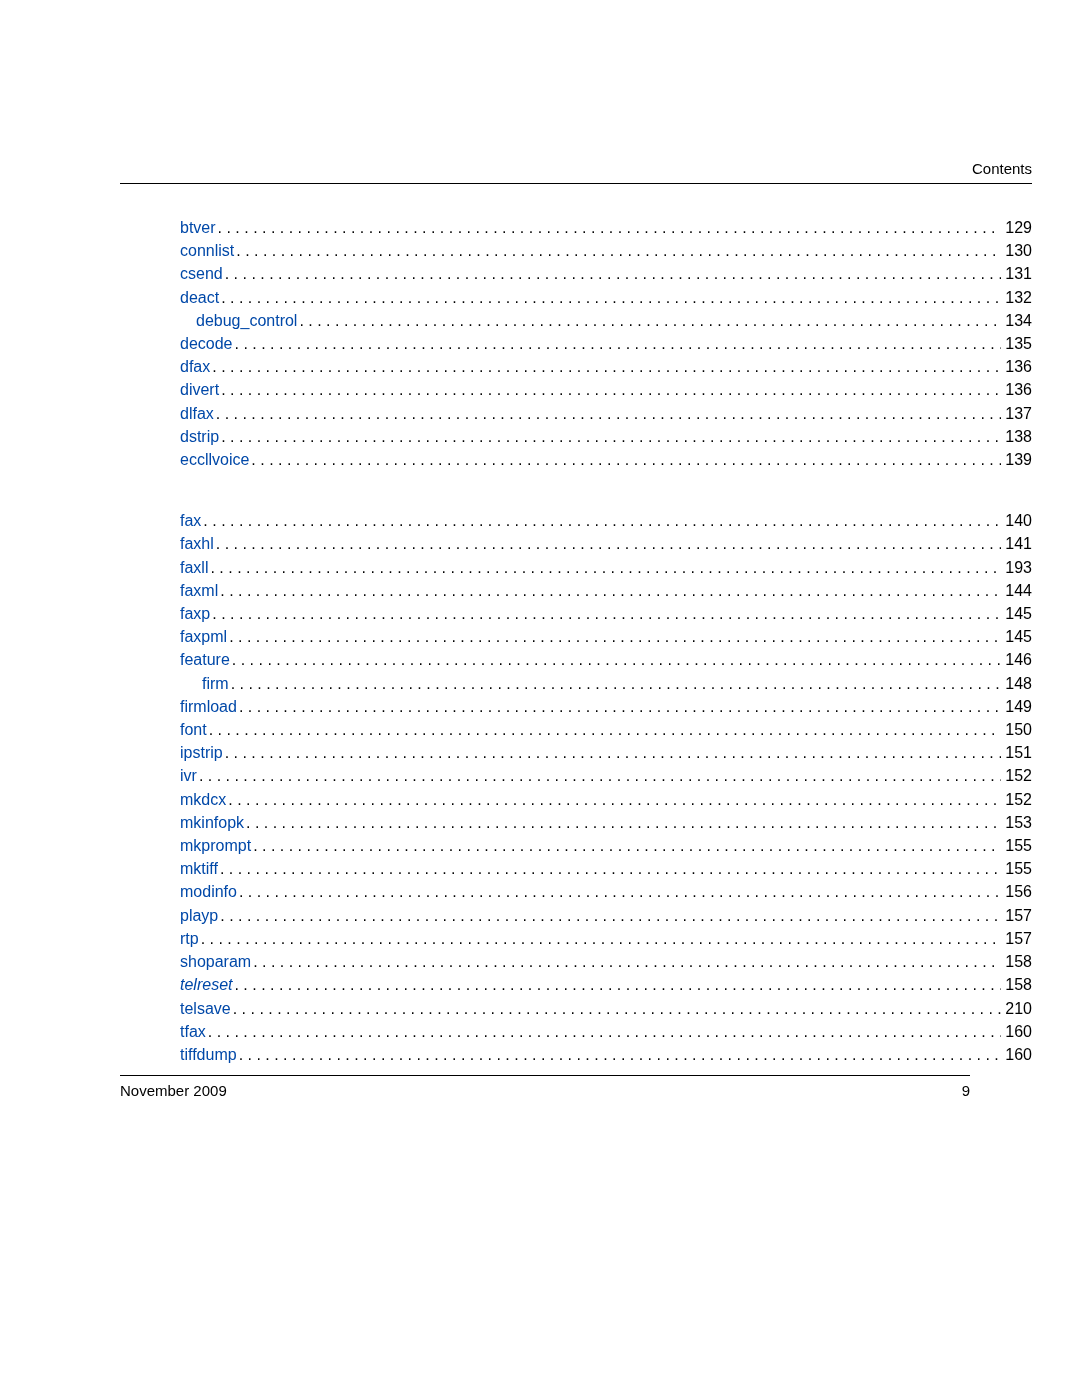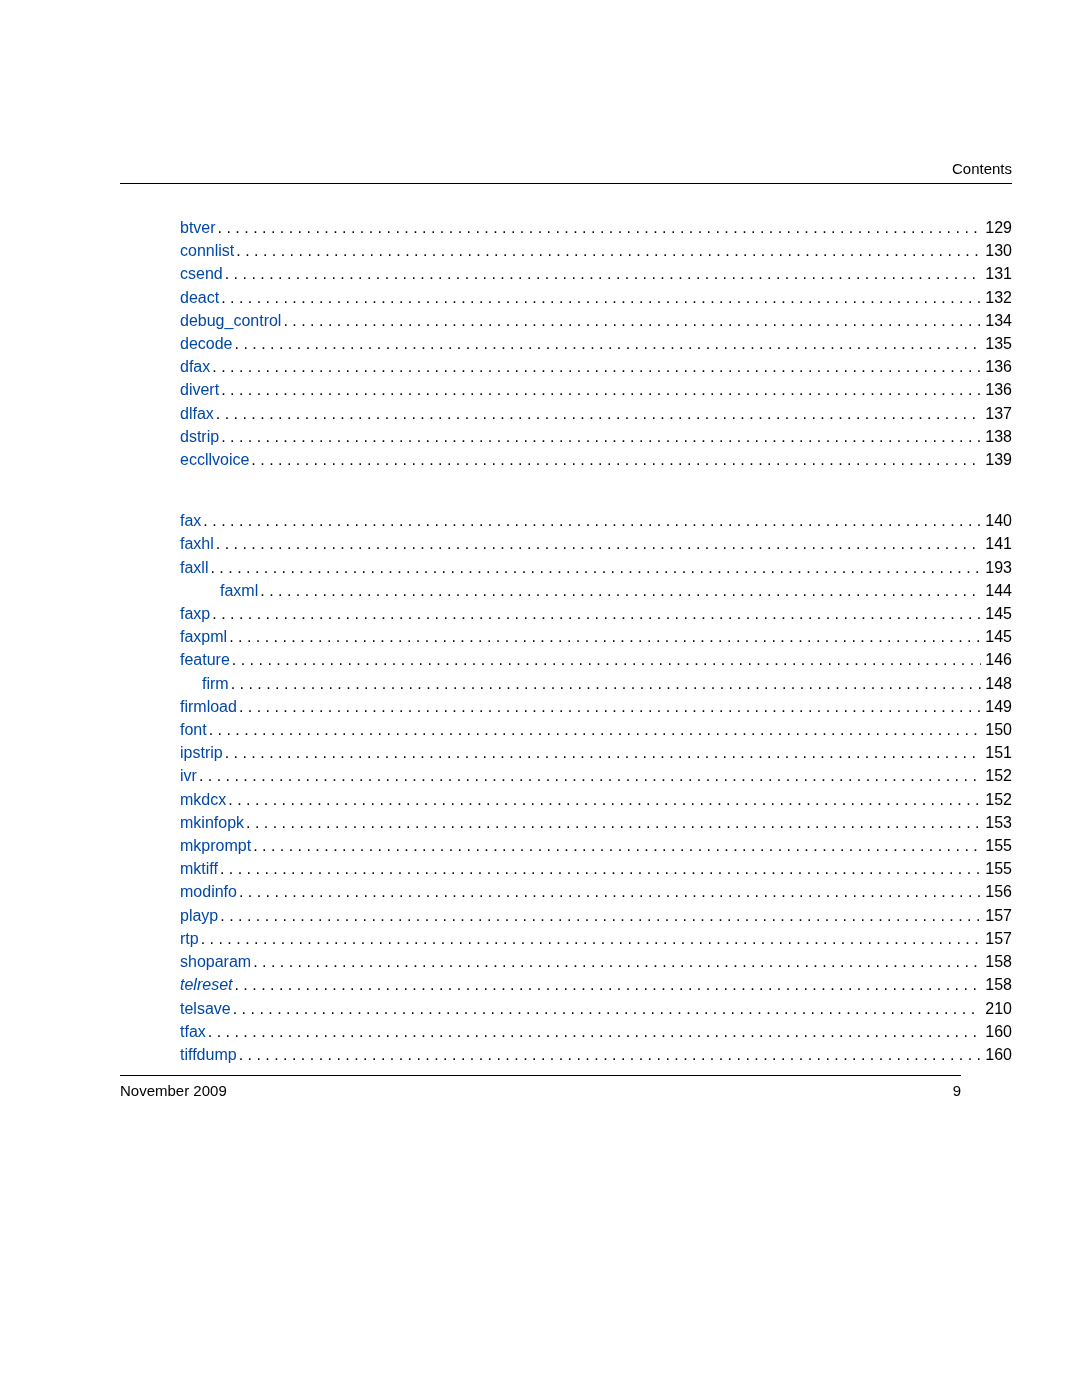--- a/index.html
+++ b/index.html
@@ -7,21 +7,21 @@
     padding: 0;
     background: #fff;
     font-family: Arial, Helvetica, sans-serif;
     color: #000;
   }
   .page {
     width: 1080px;
     height: 1397px;
     position: relative;
     box-sizing: border-box;
-    padding: 160px 68px 0 120px;
+    padding: 160px 48px 0 120px;
   }
   .header-area {
     border-bottom: 1.5px solid #000;
     padding-bottom: 6px;
     margin-bottom: 32px;
   }
   .header-label {
     text-align: right;
     font-size: 15px;
     color: #000;
@@ -51,21 +51,21 @@
     content: " . . . . . . . . . . . . . . . . . . . . . . . . . . . . . . . . . . . . . . . . . . . . . . . . . . . . . . . . . . . . . . . . . . . . . . . . . . . . . . . . . . . . . . . . . . . . . . . . . . . . . . . . . . . . . . . . . . . . . . . . . . . . . . . . . . . . . . . . . . . . . . . . . . . . . . . . . . . . . . . . . . . . . . . . . . . . . . . . . . . . . . . . . . . . . .";
   }
   .toc-page {
     flex: 0 0 auto;
     color: #000;
     padding-left: 4px;
   }
   .footer-area {
     position: absolute;
     left: 120px;
-    right: 119px;
+    right: 110px;
     bottom: 298px;
     border-top: 1px solid #000;
     padding-top: 6px;
     display: flex;
     justify-content: space-between;
     font-size: 15px;
   }
 </style>
 </head>
 <body>
@@ -91,21 +91,21 @@
         <a class="toc-label" href="#" style="text-decoration: none;">csend</a>
         <span class="toc-dots"></span>
         <span class="toc-page">131</span>
       </div>
       <div class="toc-row">
         <a class="toc-label" href="#" style="text-decoration: none;">deact</a>
         <span class="toc-dots"></span>
         <span class="toc-page">132</span>
       </div>
       <div class="toc-row">
-        <a class="toc-label" href="#" style="text-decoration: none;">debug_control</a>
+        <a class="toc-label" href="#" style="text-decoration: none; margin-left: 16px;">debug_control</a>
         <span class="toc-dots"></span>
         <span class="toc-page">134</span>
       </div>
       <div class="toc-row">
         <a class="toc-label" href="#" style="text-decoration: none;">decode</a>
         <span class="toc-dots"></span>
         <span class="toc-page">135</span>
       </div>
       <div class="toc-row">
         <a class="toc-label" href="#" style="text-decoration: none;">dfax</a>
@@ -141,21 +141,21 @@
         <a class="toc-label" href="#" style="text-decoration: none;">faxhl</a>
         <span class="toc-dots"></span>
         <span class="toc-page">141</span>
       </div>
       <div class="toc-row">
         <a class="toc-label" href="#" style="text-decoration: none;">faxll</a>
         <span class="toc-dots"></span>
         <span class="toc-page">193</span>
       </div>
       <div class="toc-row">
-        <a class="toc-label" href="#" style="text-decoration: none; margin-left: 40px;">faxml</a>
+        <a class="toc-label" href="#" style="text-decoration: none;">faxml</a>
         <span class="toc-dots"></span>
         <span class="toc-page">144</span>
       </div>
       <div class="toc-row">
         <a class="toc-label" href="#" style="text-decoration: none;">faxp</a>
         <span class="toc-dots"></span>
         <span class="toc-page">145</span>
       </div>
       <div class="toc-row">
         <a class="toc-label" href="#" style="text-decoration: none;">faxpml</a>

